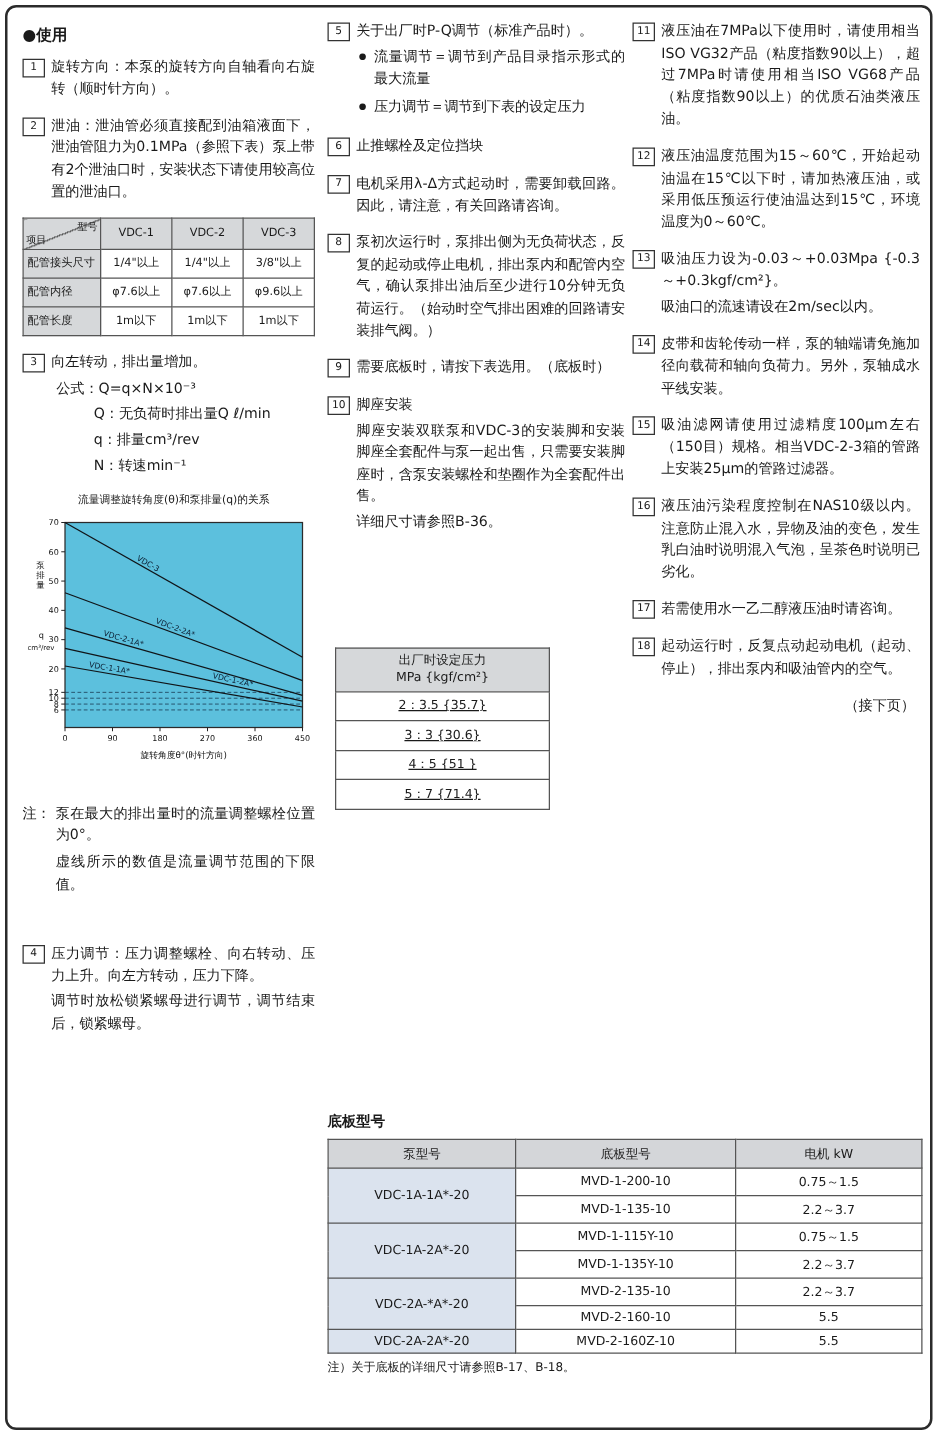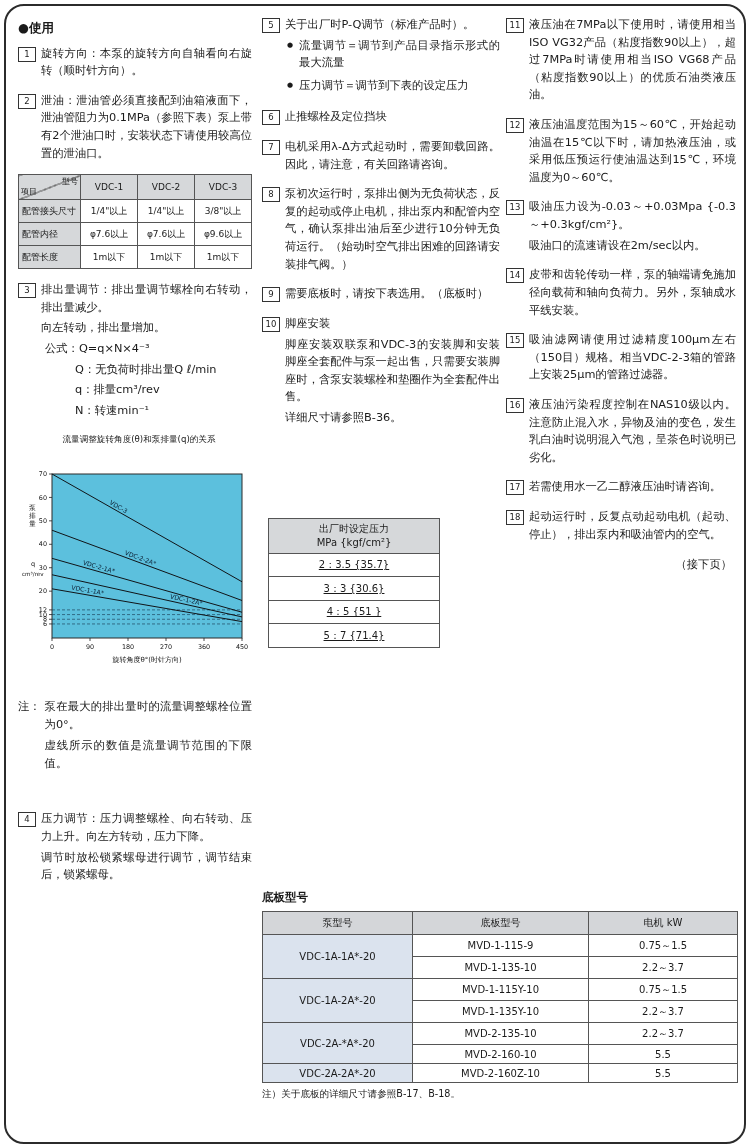--- a/index.html
+++ b/index.html
@@ -3,21 +3,21 @@
 <meta charset="utf-8">
 <style>
   html,body{margin:0;padding:0;}
   body{
     width:750px;height:1148px;position:relative;background:#ffffff;
     font-family:"DejaVu Sans",sans-serif;color:#1a1a1a;
     -webkit-font-smoothing:antialiased;overflow:hidden;
   }
   .frame{
     position:absolute;left:4px;top:4px;right:4px;bottom:4px;
-    border:2px solid #2b2b2b;border-radius:20px;background:#fff;
+    border:2px solid #2b2b2b;border-radius:9px;background:#fff;
   }
   .col{position:absolute;top:10px;font-size:11.3px;line-height:1.56;}
   .col-left{left:12px;width:234px;}
   .col-mid{left:256px;width:238px;}
   .col-right{left:500px;width:230px;}
 
   .sec-title{font-weight:bold;font-size:12.5px;margin:2px 0 7px;}
 
   .item{display:flex;align-items:flex-start;gap:5px;margin-bottom:9px;}
   .numbox{
@@ -45,21 +45,21 @@
   .corner{
     position:relative;background:
       linear-gradient(to bottom right,transparent calc(50% - .5px),#555 calc(50% - .5px),#555 calc(50% + .5px),transparent calc(50% + .5px)),#d6d8da;
     height:24px;padding:0 !important;
   }
   .c-top{position:absolute;top:1px;right:2px;font-size:8px;}
   .c-bot{position:absolute;bottom:1px;left:2px;font-size:8px;}
 
   
   .chart-block{margin:10px 0 0 0;}
-  .chart-title{font-size:8.6px;text-align:center;margin:0 0 20px 8px;}
+  .chart-title{font-size:8.6px;text-align:center;margin:0 0 2px 8px;}
   #flow-chart{display:block;margin:0 auto;}
 
   .note-block{display:flex;gap:4px;margin-top:30px;}
   .note-prefix{flex:0 0 auto;}
   .note-text p{margin:0 0 4px;text-align:justify;}
 
   .mt-item4{margin-top:34px;}
 
   
   .pt{width:172px;font-size:10px;margin:88px 0 0 6px;}
@@ -135,23 +135,22 @@
         <td>1m以下</td>
         <td>1m以下</td>
         <td>1m以下</td>
       </tr>
     </tbody>
       </table>
 
     <div class="item">
       <span class="numbox">3</span>
       <div class="itext">
-        <p>排出量调节：排出量调节螺栓向右转动，排出量减少。</p>
         <p>向左转动，排出量增加。</p>
-        <p class="f0">公式：Q=q×N×4⁻³</p>
+        <p class="f0">公式：Q=q×N×10⁻³</p>
         <p class="f1">Q：无负荷时排出量Q ℓ/min</p>
         <p class="f1">q：排量cm³/rev</p>
         <p class="f1">N：转速min⁻¹</p>
       </div>
     </div>
 
     <div class="chart-block">
       <div class="chart-title">流量调整旋转角度(θ)和泵排量(q)的关系</div>
       <svg id="flow-chart" width="226" height="202">
           <rect x="30" y="8" width="190" height="164" fill="#5cc0dd" stroke="#2b2b2b" stroke-width="1"></rect>
@@ -374,21 +373,21 @@
           <col>
         </colgroup>
       <tbody>
           <tr>
         <th>泵型号</th>
         <th>底板型号</th>
         <th>电机  kW</th>
       </tr>
       <tr>
         <td class="model" rowspan="2">VDC-1A-1A*-20</td>
-        <td>MVD-1-115-9</td>
+        <td>MVD-1-200-10</td>
         <td>0.75～1.5</td>
       </tr>
       <tr>
         <td>MVD-1-135-10</td>
         <td>2.2～3.7</td>
       </tr>
       <tr>
         <td class="model" rowspan="2">VDC-1A-2A*-20</td>
         <td>MVD-1-115Y-10</td>
         <td>0.75～1.5</td>

